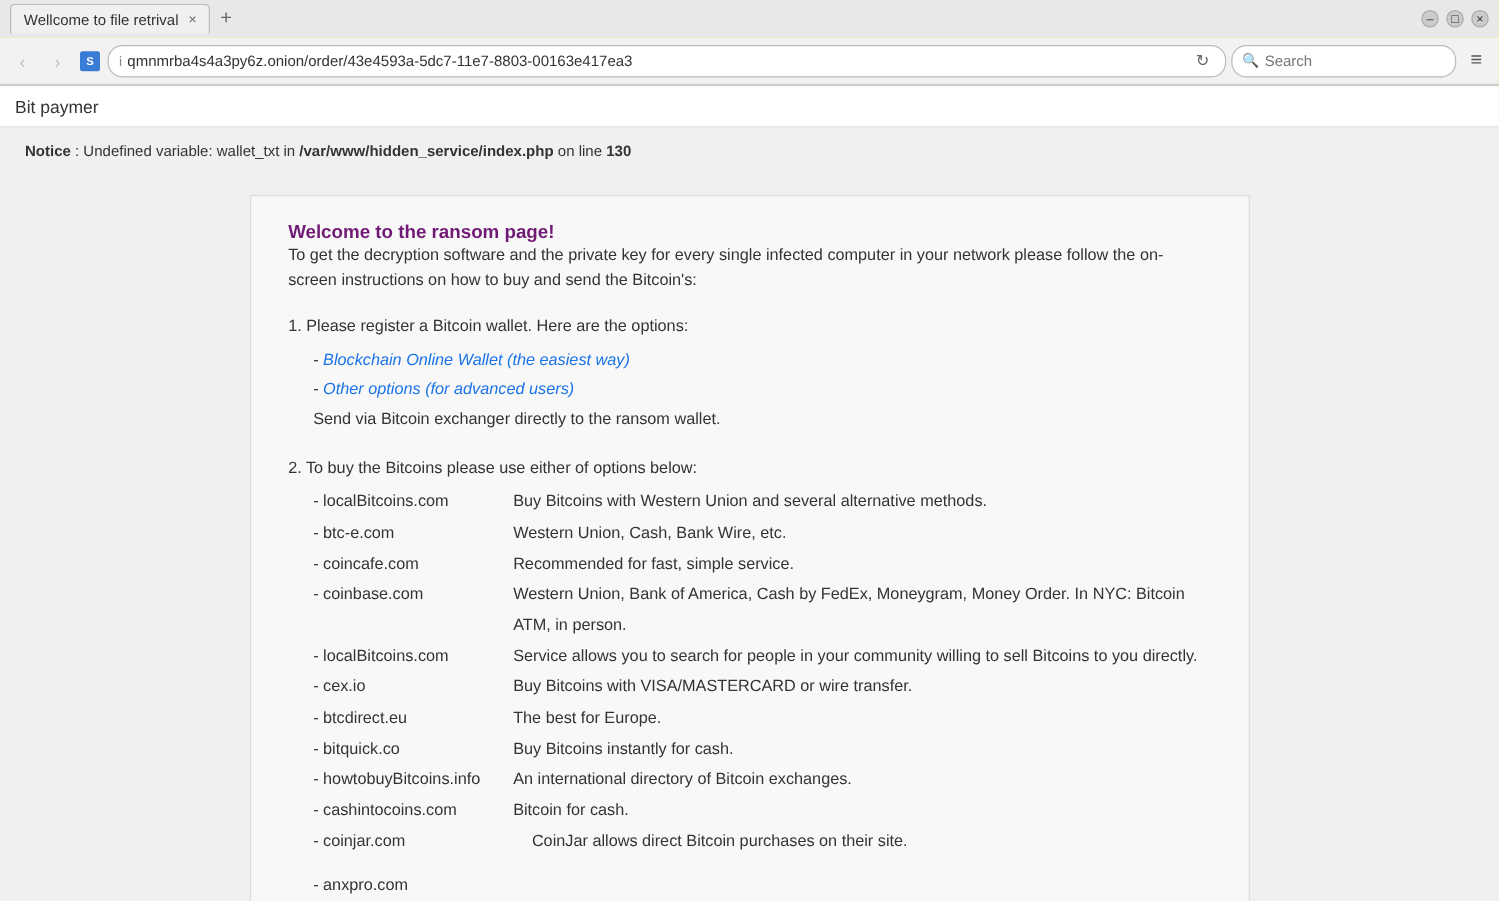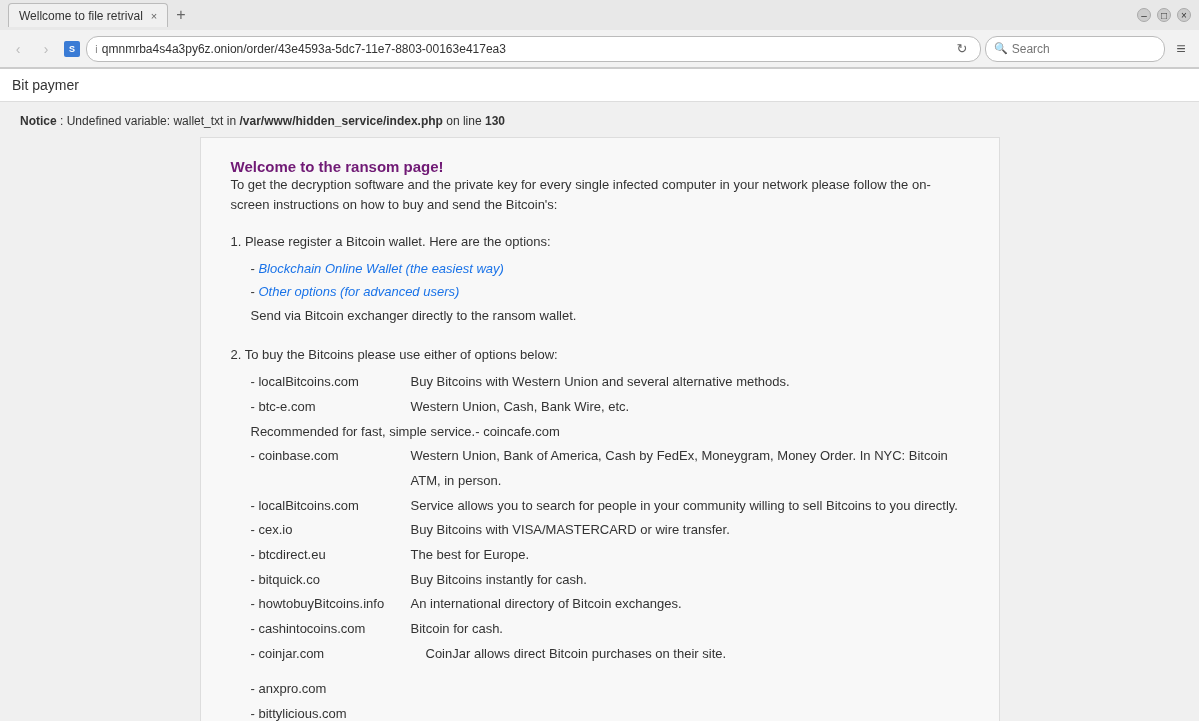--- a/index.html
+++ b/index.html
@@ -182,21 +182,21 @@
     
     .page-content {
       background: #f0f0f0;
       padding: 10px 20px;
       min-height: calc(721px - 30px - 28px - 38px - 36px);
     }
 
     .notice-bar {
       font-size: 12px;
       color: #333;
-      margin-bottom: 7px;
+      margin-bottom: 26px;
       padding: 2px 0;
     }
     .notice-bar .notice-label {
       font-weight: bold;
     }
     .notice-bar .file-path {
       font-weight: bold;
     }
     .notice-bar .line-number {
       font-weight: bold;
@@ -335,22 +335,22 @@
       <div class="exchange-list" id="exchange-list">
       <div style="display: flex; align-items: baseline; line-height: 1.9;">
             <span style="min-width: 160px; display: inline-block;">- localBitcoins.com</span>
             <span>   Buy Bitcoins with Western Union and several alternative methods.</span>
           </div>
           <div style="display: flex; align-items: baseline; line-height: 1.9;">
             <span style="min-width: 160px; display: inline-block;">- btc-e.com</span>
             <span>   Western Union, Cash, Bank Wire, etc.</span>
           </div>
           <div style="display: flex; align-items: baseline; line-height: 1.9;">
+            <span style="min-width: 160px; display: inline-block;">- coincafe.com</span>
             <span>   Recommended for fast, simple service.</span>
-            <span style="min-width: 160px; display: inline-block;">- coincafe.com</span>
           </div>
           <div style="display: flex; align-items: baseline; line-height: 1.9;">
             <span style="min-width: 160px; display: inline-block;">- coinbase.com</span>
             <span>   Western Union, Bank of America, Cash by FedEx, Moneygram, Money Order. In NYC: Bitcoin ATM, in person.</span>
           </div>
           <div style="display: flex; align-items: baseline; line-height: 1.9;">
             <span style="min-width: 160px; display: inline-block;">- localBitcoins.com</span>
             <span>   Service allows you to search for people in your community willing to sell Bitcoins to you directly.</span>
           </div>
           <div style="display: flex; align-items: baseline; line-height: 1.9;">

